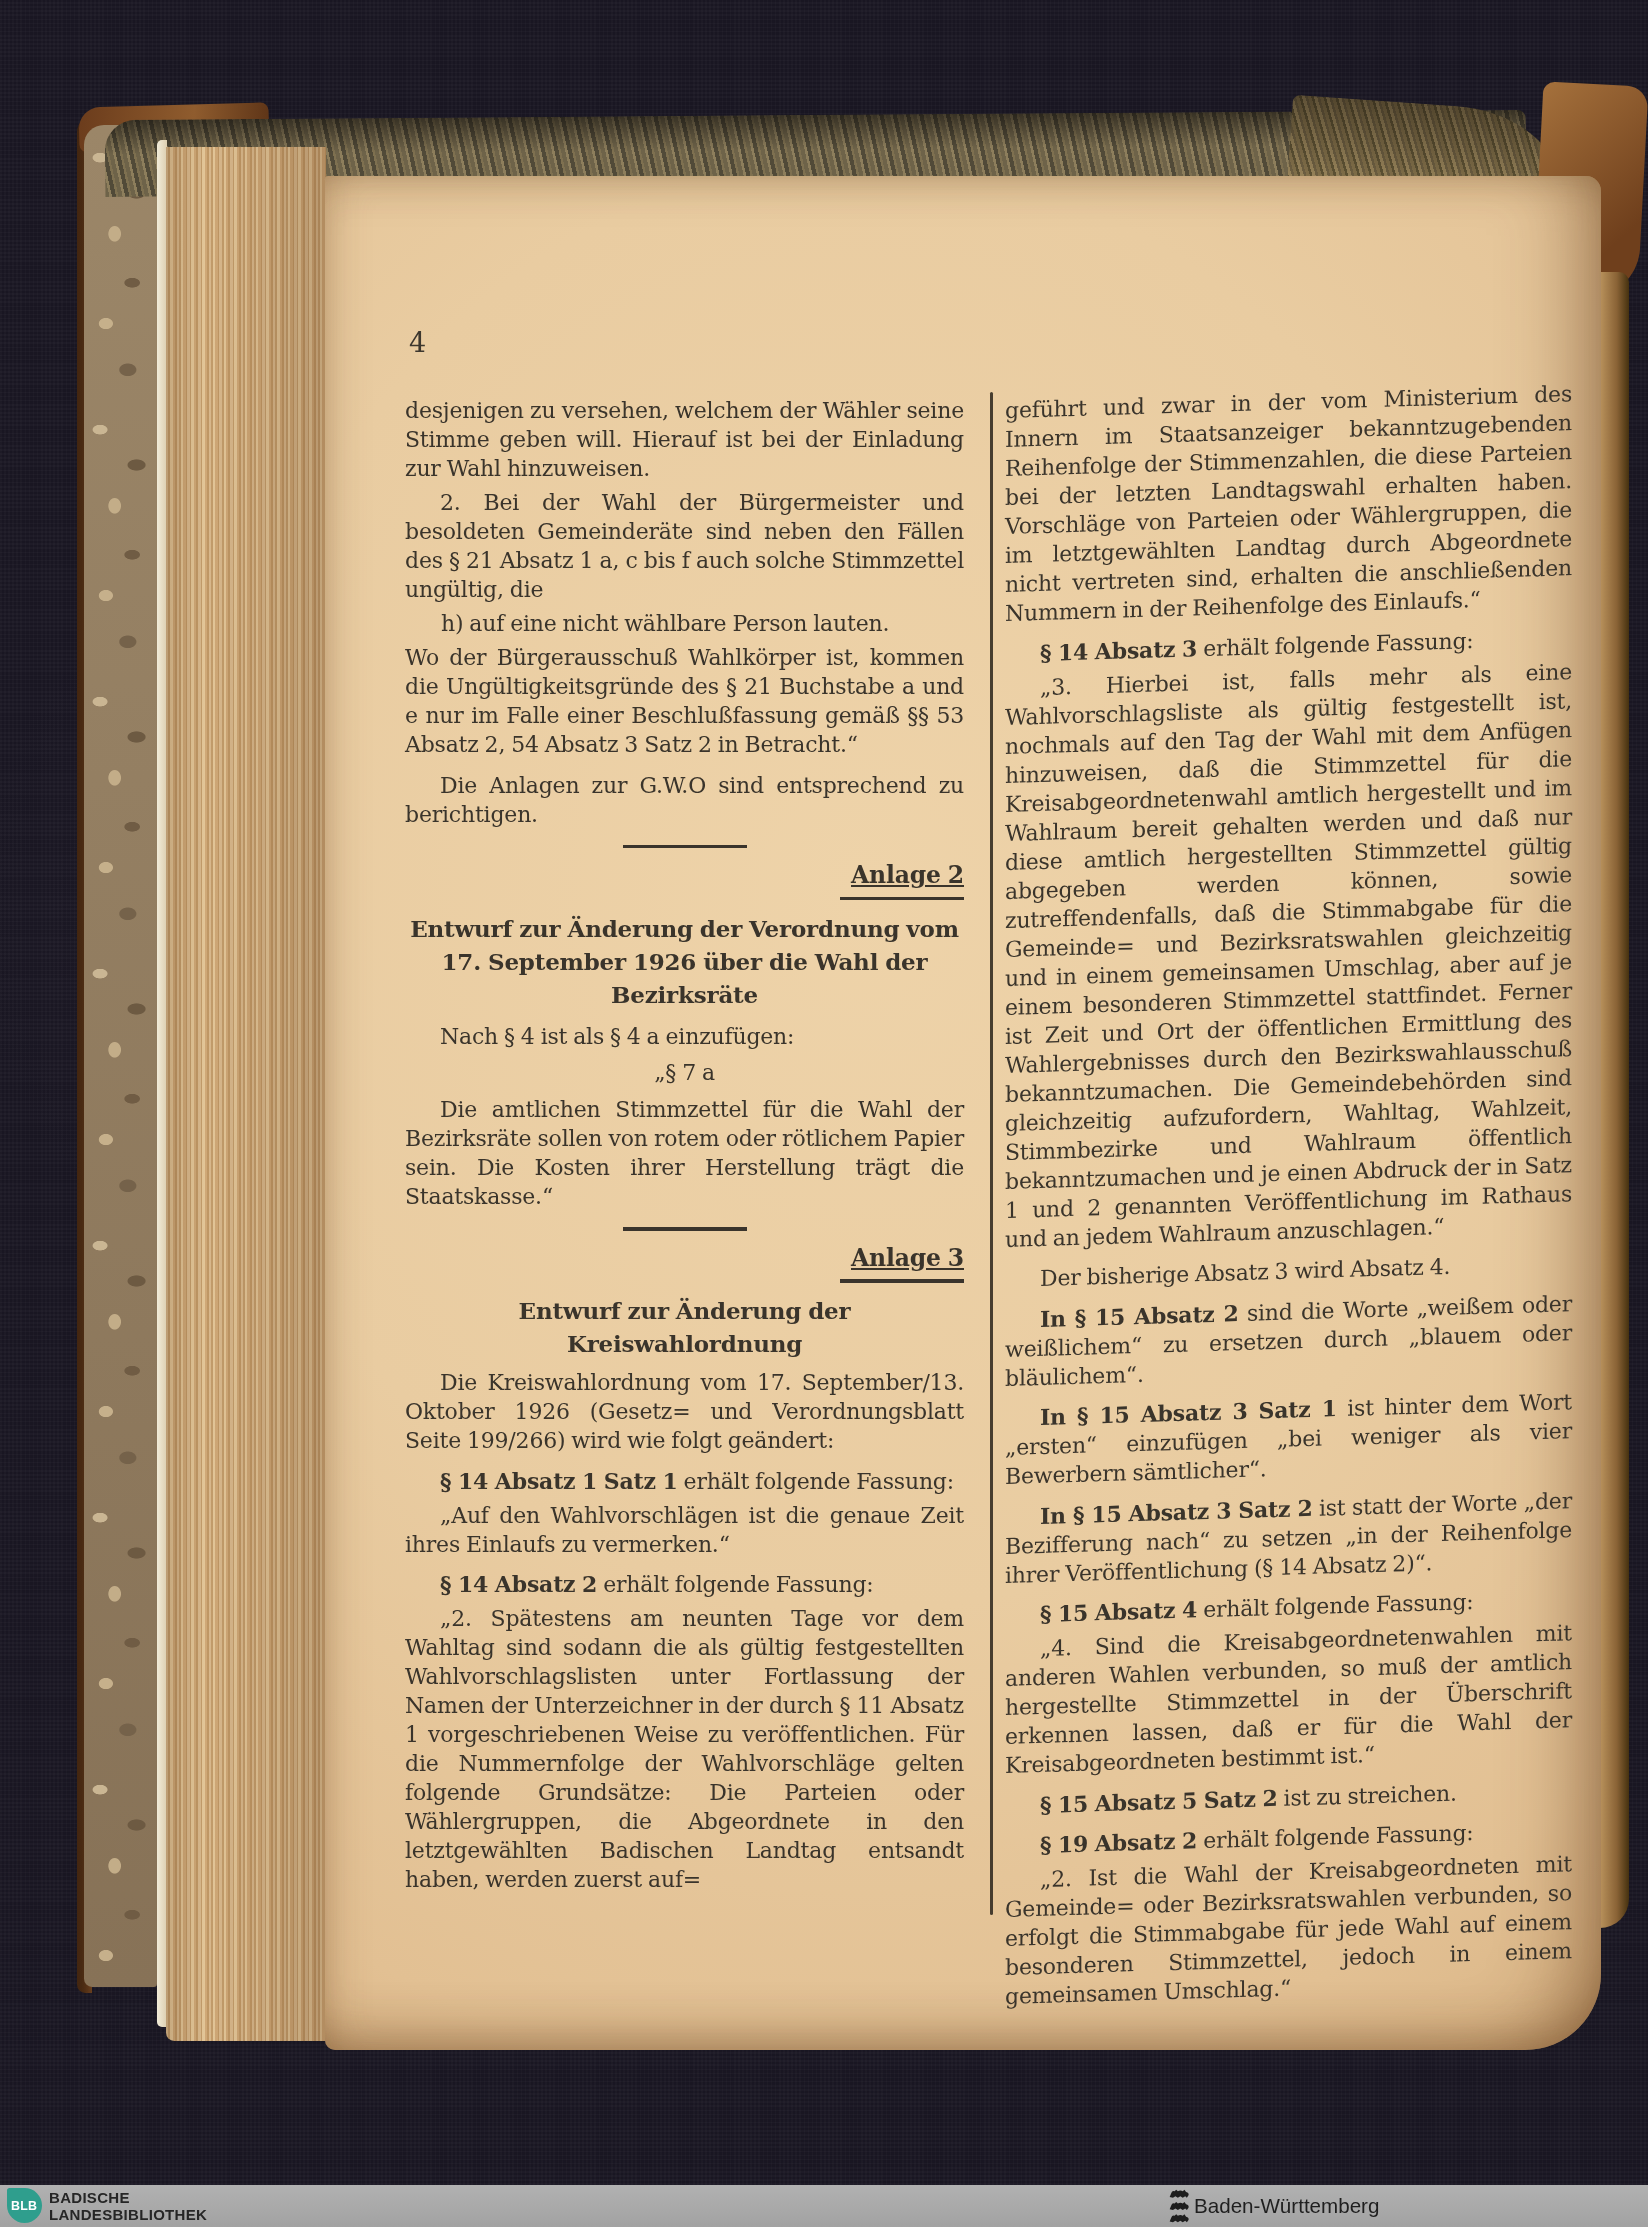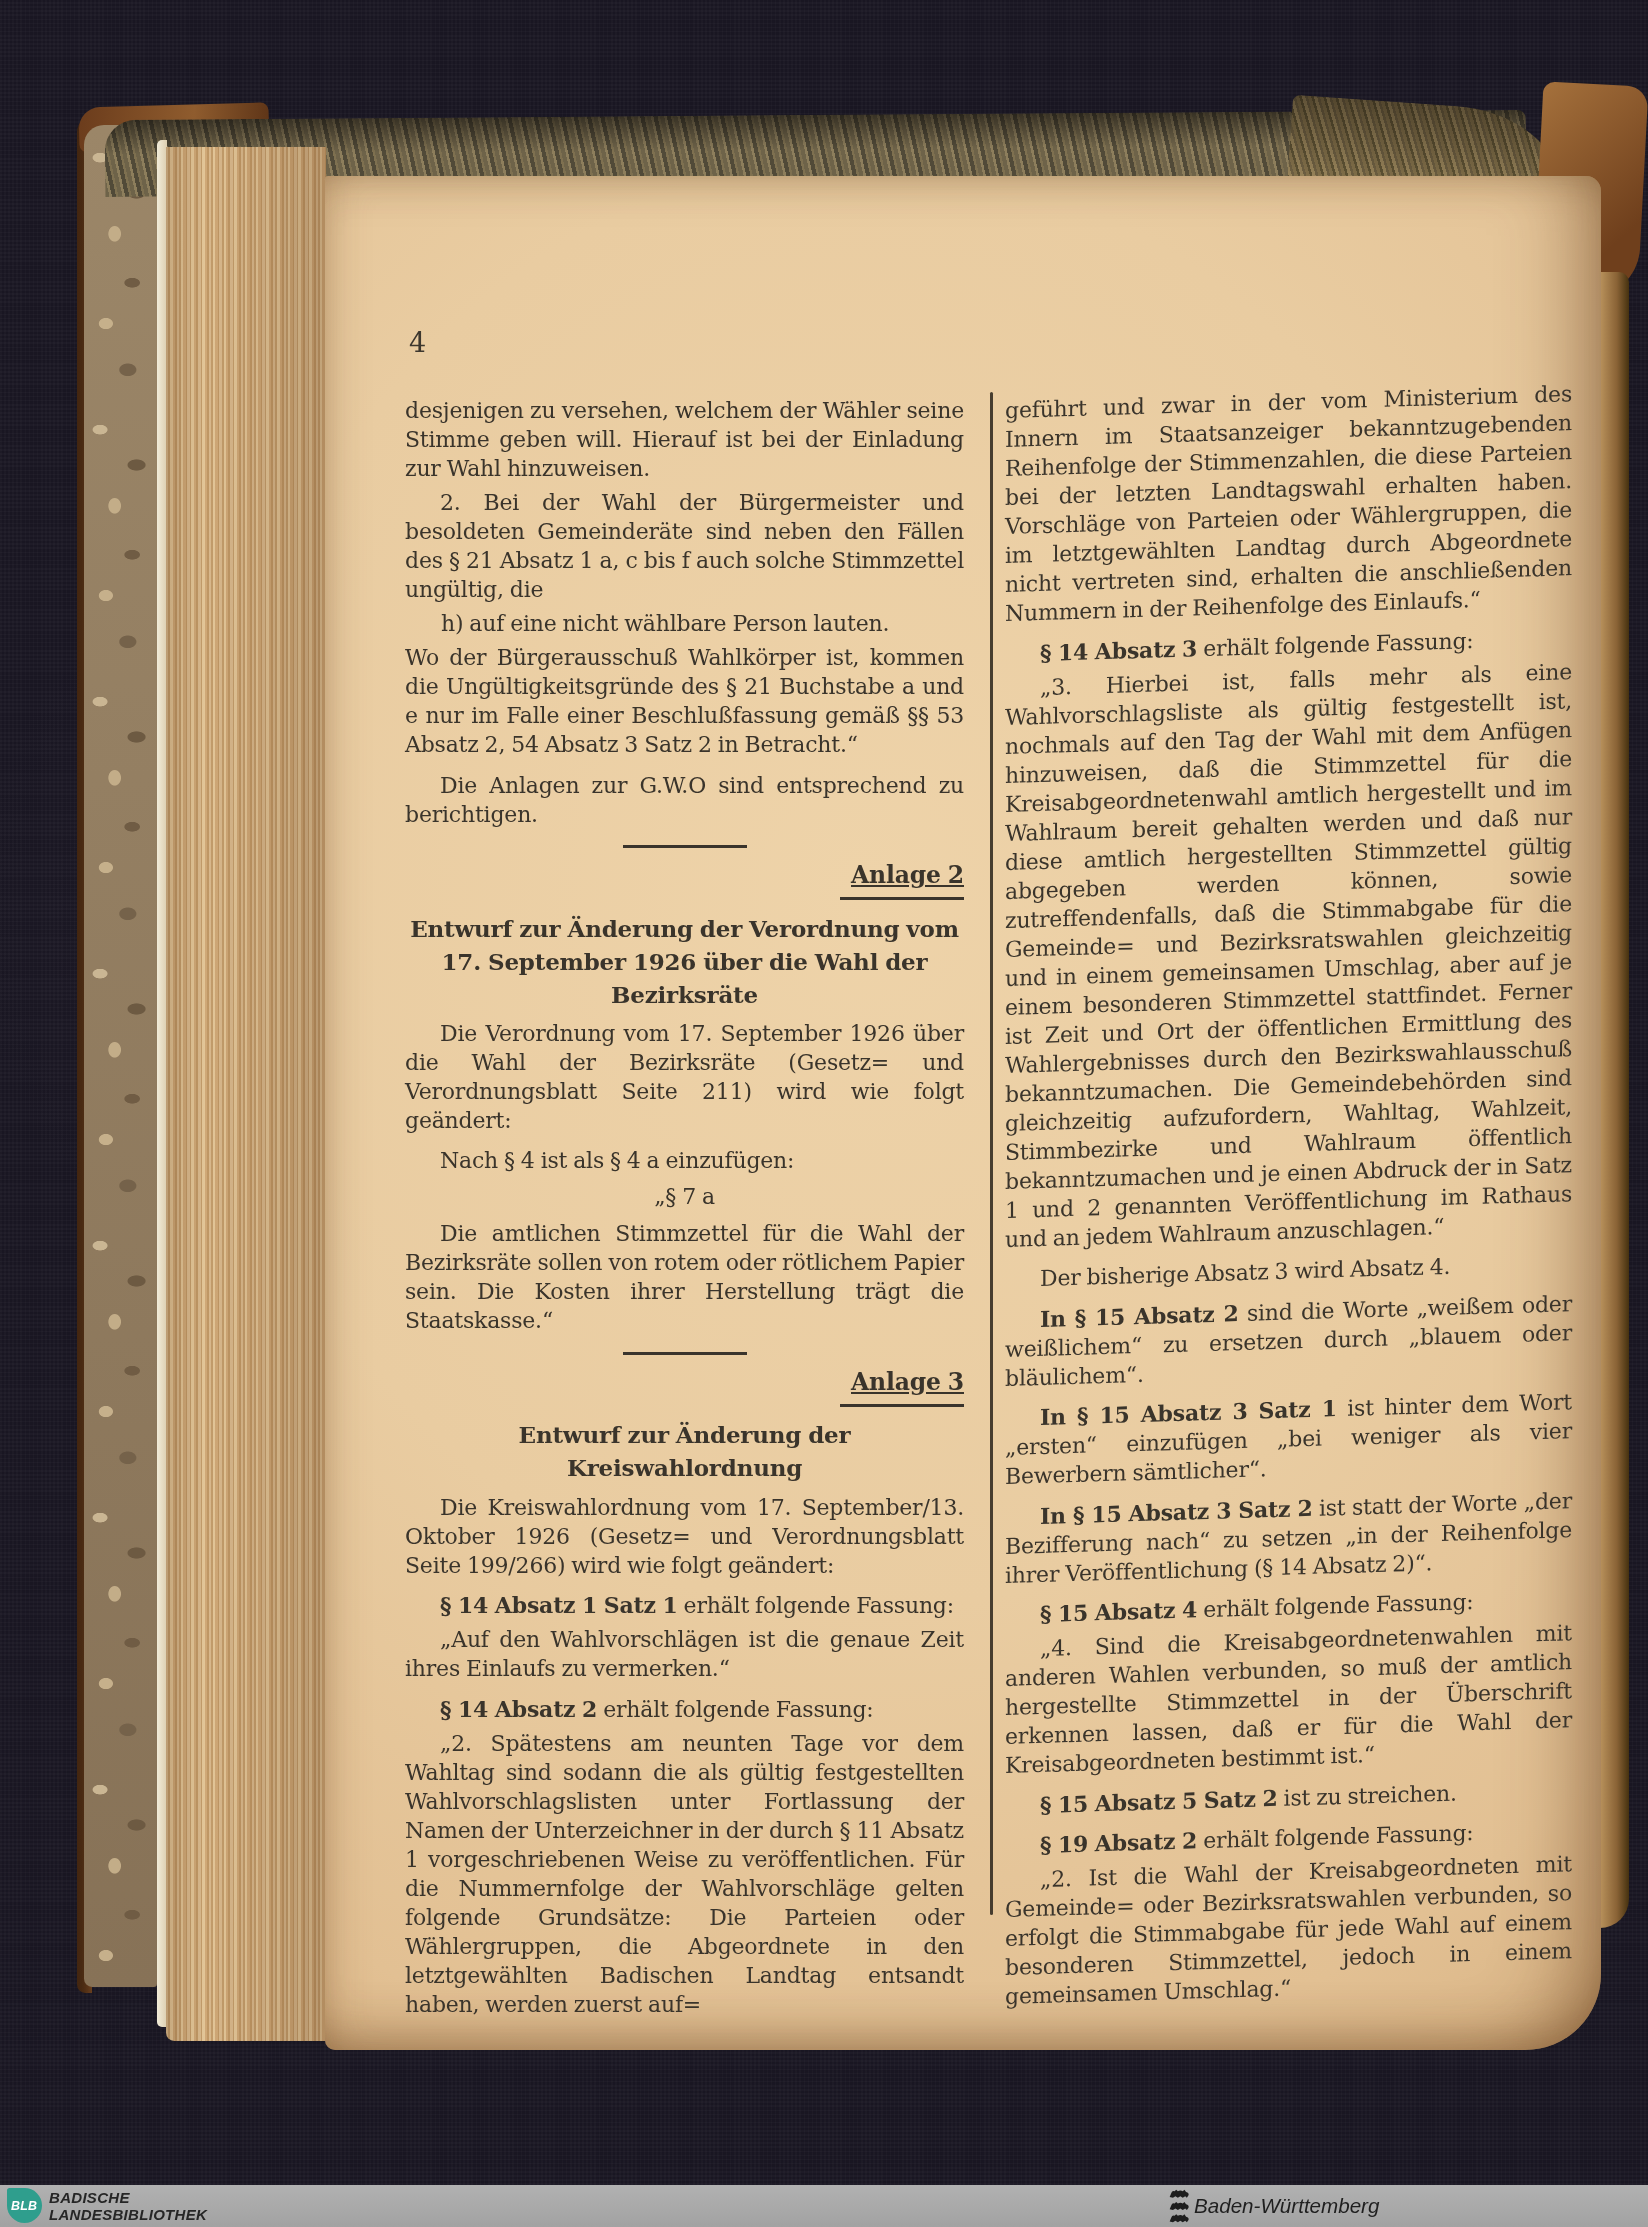--- a/index.html
+++ b/index.html
@@ -80,21 +80,21 @@
   .para.space-before{margin-top:11.5px;}
   .para b{font-weight:700;}
   .para.hang{padding-left:61px;text-indent:-25px;}
   .rule-center{width:124px;height:3.3px;background:#3a342c;margin:16.5px auto 13px;}
   .annex{text-align:right;font-weight:bold;font-size:23.5px;margin:3.3px 0 11.5px;text-decoration:underline;}
   .annex .bar{margin:6.6px 0 0 auto;width:124px;height:3.3px;background:#3a342c;}
   .heading{font-weight:bold;text-align:center;font-size:23px;line-height:33px;margin:10px 0 8.2px;}
   .center-line{text-align:center;margin:6.6px 0 8.2px;}
   
   .footer{position:absolute;left:0;top:2185px;width:1648px;height:42px;
-    background:linear-gradient(#b1b1b1,#a2a2a2);font-family:"Liberation Sans","DejaVu Sans",sans-serif;font-style:italic;}
+    background:linear-gradient(#b1b1b1,#a2a2a2);font-family:"Liberation Sans","DejaVu Sans",sans-serif;}
   .blb-logo{position:absolute;left:6.6px;top:3.3px;width:35px;height:35px;background:#2f9e8d;
     border-radius:2.5px 50% 50% 50%;display:flex;align-items:center;justify-content:center;
     color:#fff;font-weight:bold;font-size:12.4px;letter-spacing:0.2px;}
   .blb-text{position:absolute;left:49px;top:5px;font-weight:bold;font-size:15px;line-height:16.5px;
     color:#262626;letter-spacing:0.3px;}
   .bw-group{position:absolute;left:1167px;top:1.6px;height:39px;display:flex;align-items:center;gap:2px;}
   .bw-lions{width:25px;height:36px;}
   .bw-text{font-size:20.6px;color:#1f1f1f;}
 </style>
 </head>
@@ -117,21 +117,20 @@
   <div class="divider"></div>
   <div class="page-text col col-left" id="col-left">
       <p class="para">desjenigen zu versehen, welchem der Wähler seine Stimme geben will.  Hierauf ist bei der Einladung zur Wahl hinzuweisen.</p>
       <p class="para indent">2. Bei der Wahl der Bürgermeister und besoldeten Gemeinderäte sind neben den Fällen des § 21 Absatz 1 a, c bis f auch solche Stimmzettel ungültig, die</p>
       <p class="para hang"><span>h) </span>auf eine nicht wählbare Person lauten.</p>
       <p class="para">Wo der Bürgerausschuß Wahlkörper ist, kommen die Ungültigkeitsgründe des § 21 Buchstabe a und e nur im Falle einer Beschlußfassung gemäß §§ 53 Absatz 2, 54 Absatz 3 Satz 2 in Betracht.“</p>
       <p class="para indent space-before">Die Anlagen zur G.W.O sind entsprechend zu berichtigen.</p>
       <div class="rule-center"></div>
       <div class="annex"><span>Anlage 2</span><div class="bar"></div></div>
       <div class="heading">Entwurf zur Änderung der Verordnung vom 17. September 1926 über die Wahl der Bezirksräte</div>
-      <p class="para indent">Die Verordnung vom 17. September 1926 über die Wahl der Bezirksräte (Gesetz= und Verordnungsblatt Seite 211) wird wie folgt geändert:</p>
       <p class="para indent space-before">Nach § 4 ist als § 4 a einzufügen:</p>
       <div class="center-line">„§ 7 a</div>
       <p class="para indent">Die amtlichen Stimmzettel für die Wahl der Bezirksräte sollen von rotem oder rötlichem Papier sein. Die Kosten ihrer Herstellung trägt die Staatskasse.“</p>
       <div class="rule-center"></div>
       <div class="annex"><span>Anlage 3</span><div class="bar"></div></div>
       <div class="heading">Entwurf zur Änderung der Kreiswahlordnung</div>
       <p class="para indent">Die Kreiswahlordnung vom 17. September/13. Oktober 1926 (Gesetz= und Verordnungsblatt Seite 199/266) wird wie folgt geändert:</p>
       <p class="para indent space-before"><b>§ 14 Absatz 1 Satz 1</b> erhält folgende Fassung:</p>
       <p class="para indent">„Auf den Wahlvorschlägen ist die genaue Zeit ihres Einlaufs zu vermerken.“</p>
       <p class="para indent space-before"><b>§ 14 Absatz 2</b> erhält folgende Fassung:</p>

